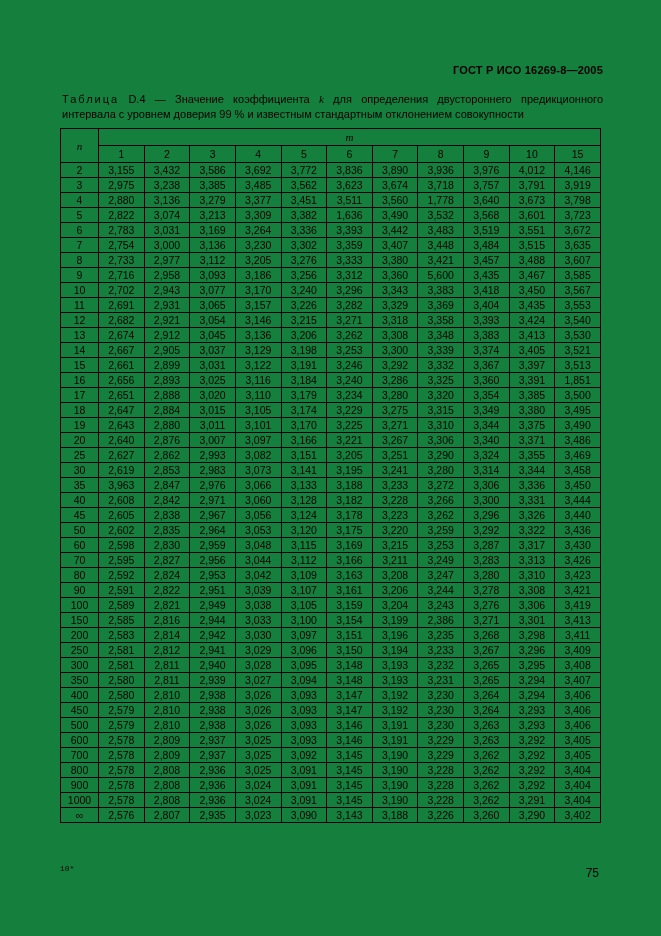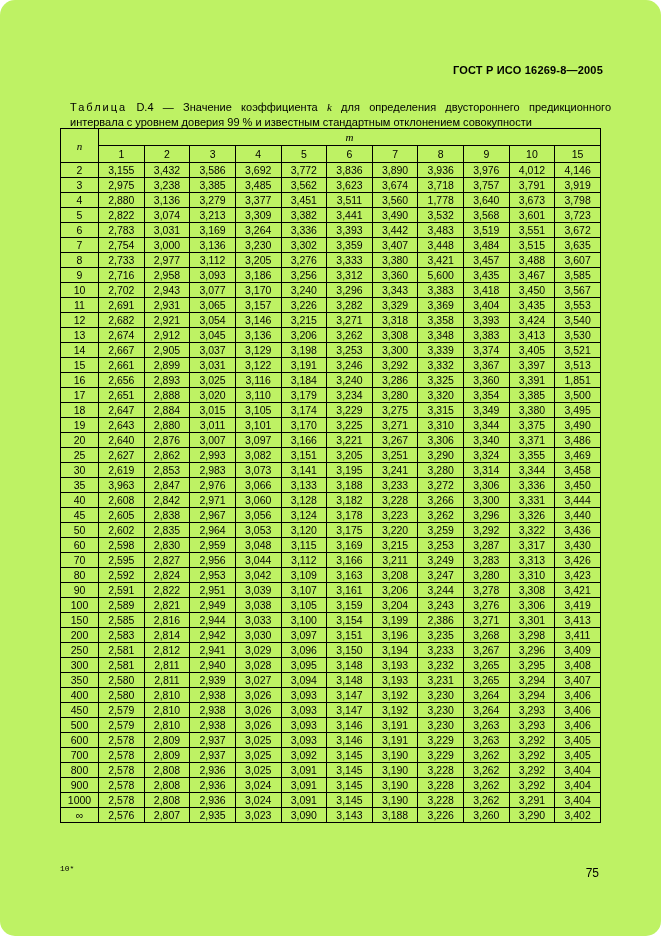--- a/index.html
+++ b/index.html
@@ -1,42 +1,41 @@
 <!DOCTYPE html>
 <html><head>
 <meta charset="utf-8">
 <style>
   * { box-sizing: border-box; }
   html, body { margin: 0; padding: 0; background: #ffffff; }
   .page {
     position: relative;
     width: 661px;
     height: 936px;
-    background: #bef264;
+    background: #15803d;
     font-family: "Liberation Sans", sans-serif;
     color: #000;
     overflow: hidden;
-    border-radius: 15px;
   }
   .doc-header {
     position: absolute;
     top: 64px;
     right: 58px;
     font-size: 11px;
     font-weight: bold;
     letter-spacing: 0.2px;
   }
   .caption {
     position: absolute;
     top: 92px;
     left: 62px;
     width: 541px;
     font-size: 11px;
     line-height: 1.4;
-    margin: 8px;
+    margin: 0;
     text-align: justify;
   }
   .caption .spaced { letter-spacing: 2px; }
   .kvar { font-style: italic; font-family: "Liberation Serif", serif; }
   table.coef {
     position: absolute;
     top: 128px;
     left: 60px;
     width: 541px;
     border-collapse: collapse;
@@ -143,21 +142,21 @@
           <td>3,673</td>
           <td>3,798</td>
         </tr>
         <tr>
           <td class="ncol">5</td>
           <td>2,822</td>
           <td>3,074</td>
           <td>3,213</td>
           <td>3,309</td>
           <td>3,382</td>
-          <td>3,441</td>
+          <td>1,636</td>
           <td>3,490</td>
           <td>3,532</td>
           <td>3,568</td>
           <td>3,601</td>
           <td>3,723</td>
         </tr>
         <tr>
           <td class="ncol">6</td>
           <td>2,783</td>
           <td>3,031</td>

